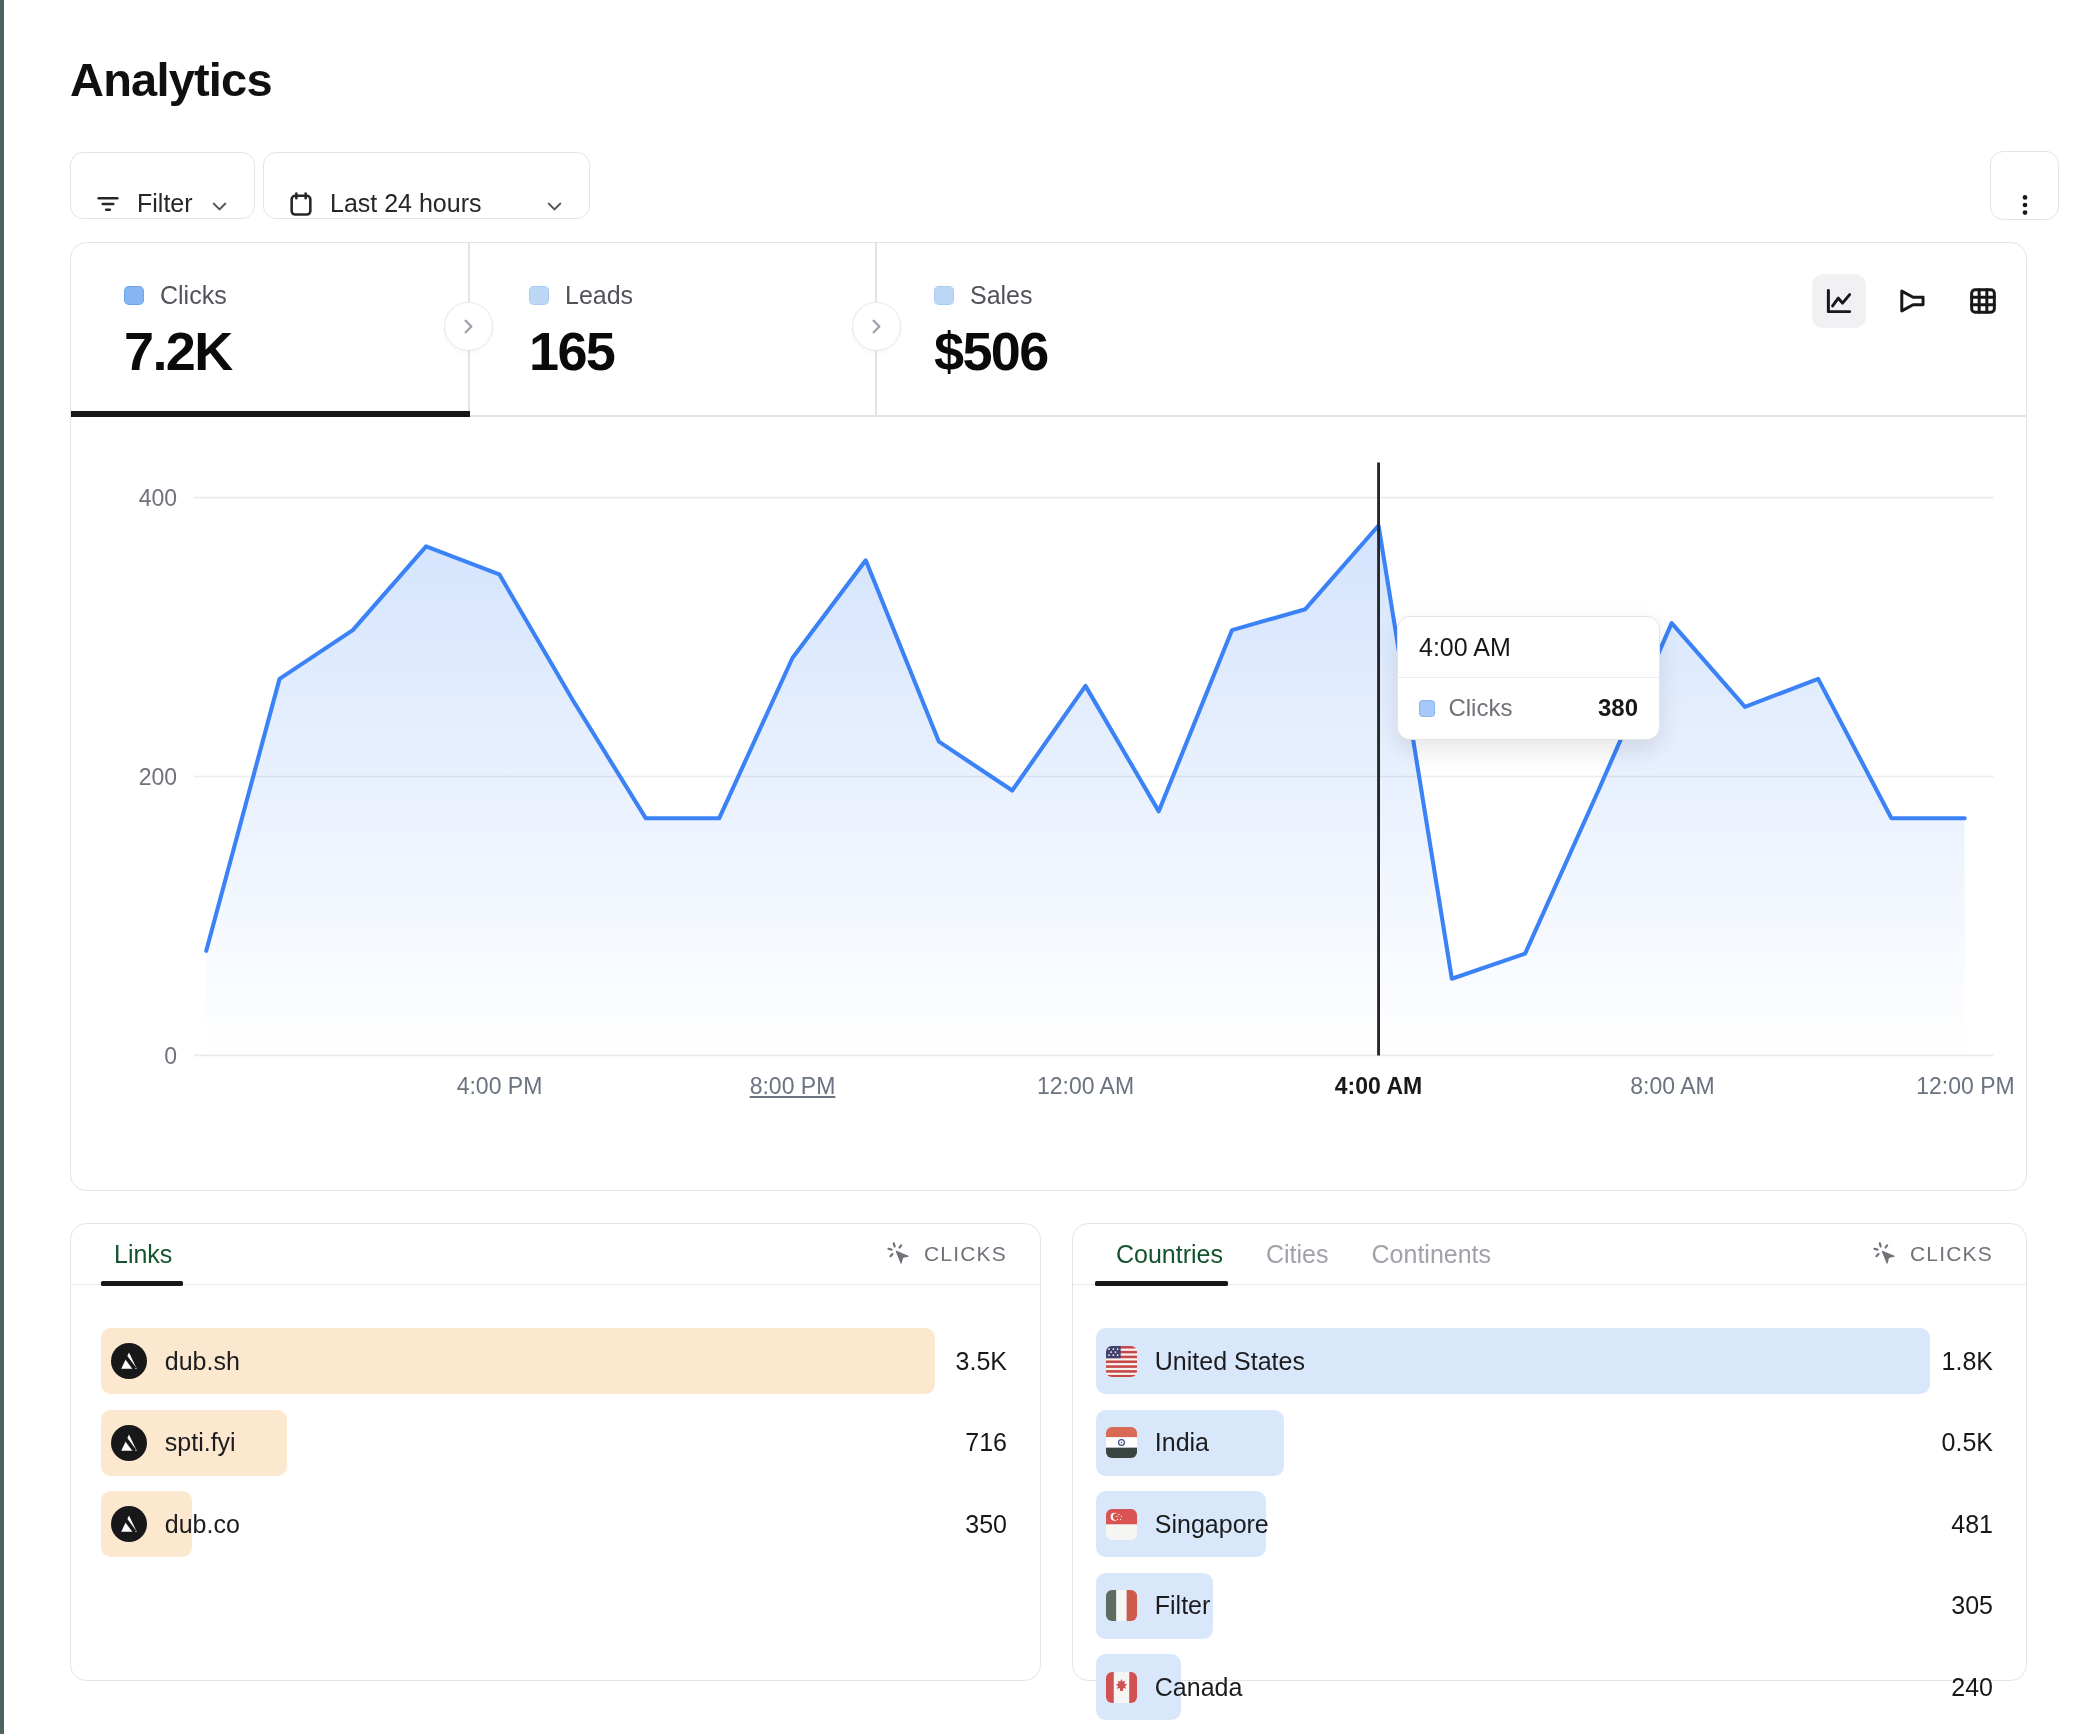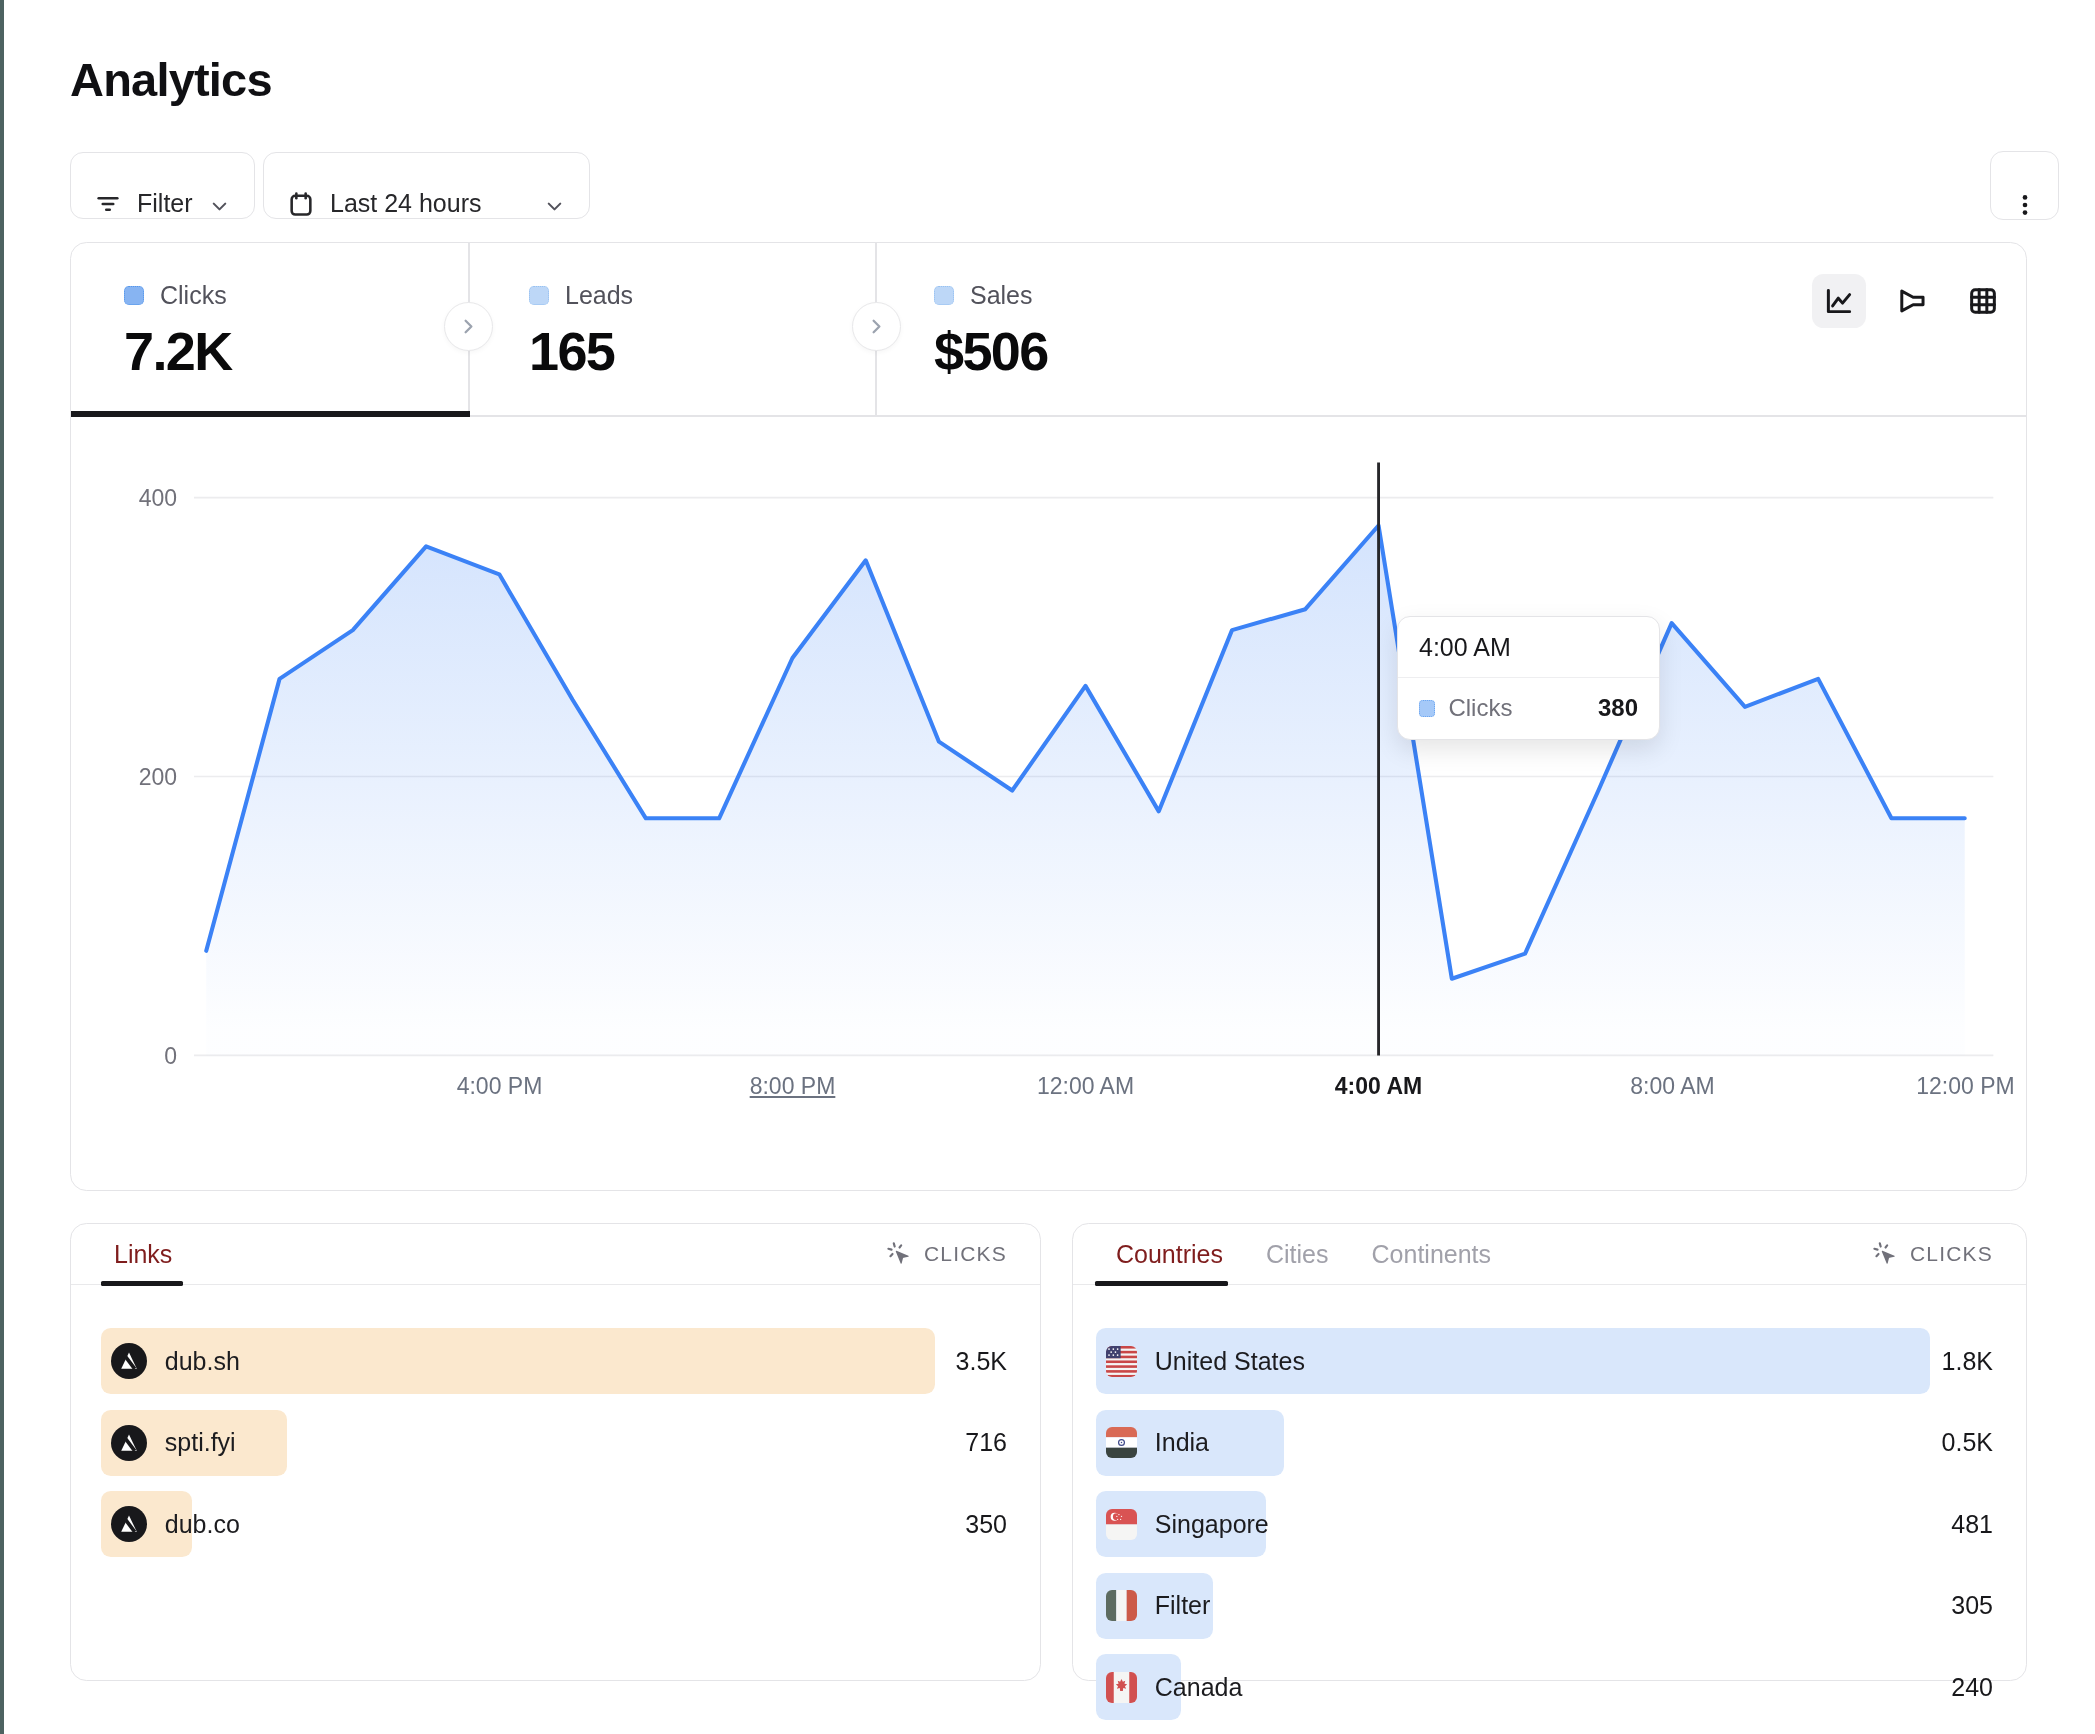--- a/index.html
+++ b/index.html
@@ -59,21 +59,21 @@
   .tt-series { color:#71717a; font-size:24px; flex:1; }
   .tt-value { font-size:24px; font-weight:700; color:#18181b; }
 
   .panel { position:absolute; top:1223px; height:458px; background:#fff;
     border:1.6px solid #e4e4e7; border-radius:16.4px; }
   .links-panel { left:70px; width:971px; }
   .geo-panel { left:1072px; width:955px; }
   .panel-header { position:relative; height:61px; border-bottom:1.6px solid #e9e9eb;
     display:flex; align-items:center; padding:0 33px 0 43px; }
   .panel-tab { font-size:25px; color:#a1a1aa; cursor:pointer; }
-  .panel-tab.active { color:#7f1d1d; font-weight:500;text-align:center; }
+  .panel-tab.active { color:#14532d; font-weight:500;text-align:center; }
   .geo-tabs { display:flex; gap:43px; }
   .tab-underline { position:absolute; bottom:-1.6px; height:4.9px; background:#18181b; border-radius:1.6px; }
   .metric-select { margin-left:auto; display:flex; align-items:center; gap:11.5px; color:#71717a;
     font-size:21px; font-weight:500; letter-spacing:1.2px; cursor:pointer; }
 
   .rows { position:relative; }
   .links-rows { padding:43px 33px 0 30px; }
   .geo-rows { padding:43px 33px 0 23px; }
   .row { position:relative; height:66px; margin-bottom:15.5px; display:flex; align-items:center; }
   .row-bar { position:absolute; left:0; top:0; bottom:0; border-radius:9.8px; }

